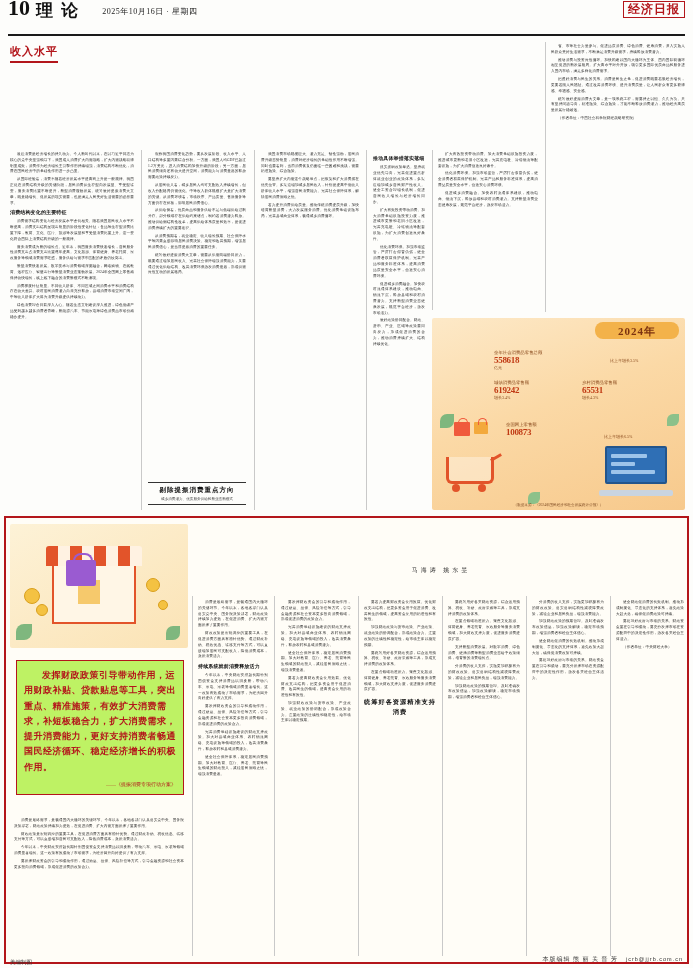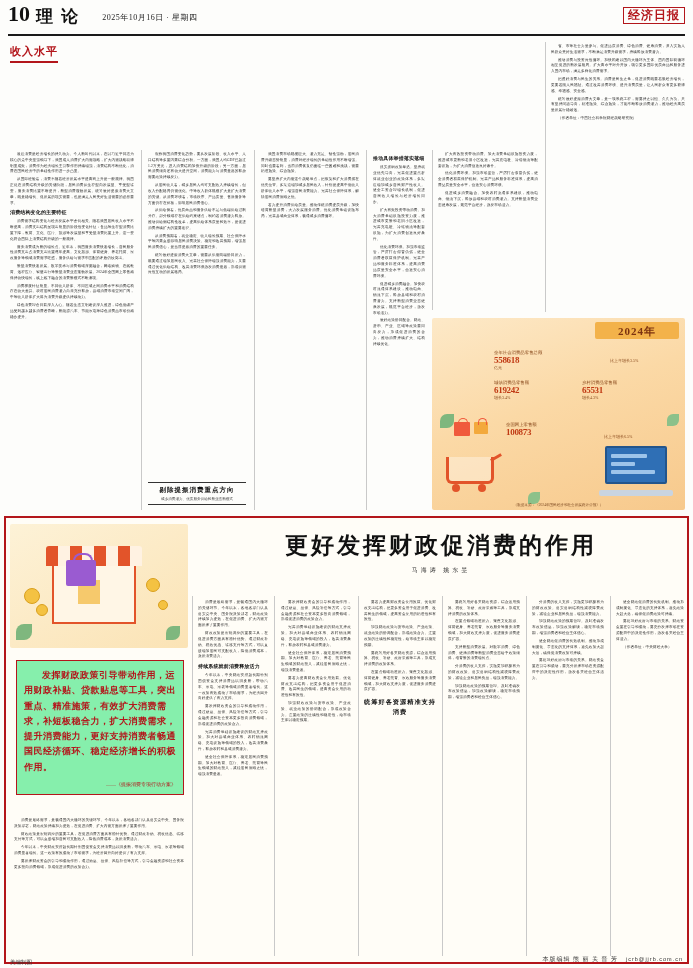--- a/index.html
+++ b/index.html
@@ -17,21 +17,21 @@
   }
 
   
   .masthead {
     position: absolute;
     left: 8px; top: 6px; right: 8px;
     height: 30px;
     border-bottom: 2px solid #1a1a1a;
     display: flex;
     align-items: flex-end;
-    padding-bottom: 9px;
+    padding-bottom: 15px;
   }
   .page-num {
     font-size: 22px;
     font-weight: bold;
     letter-spacing: 0px;
     line-height: 1;
     font-family: "Liberation Serif", serif;
     color: #111;
   }
   .section-name {
@@ -139,21 +139,21 @@
     left: 432px; top: 318px;
     width: 253px; height: 192px;
     background: linear-gradient(160deg,#fde9c8 0%, #fbd9a6 45%, #f7c98c 100%);
     border-radius: 2px;
     overflow: hidden;
   }
   .info .ribbon {
     position: absolute; right: 6px; top: 4px;
     width: 84px; height: 17px;
     background: #f3b24a;
-    border-radius: 2px;
+    border-radius: 8px;
   }
   .info .ribbon span {
     position: absolute; left: 0; right: 0; top: 2px;
     text-align: center;
     font-size: 11px; font-weight: bold; color: #7d3310;
     letter-spacing: 1px;
   }
   .stat {
     position: absolute;
     color: #7a2f0d;
@@ -296,21 +296,21 @@
   }
   .coin {
     position: absolute; border-radius: 50%;
     background: #f4c242; border: 1.5px solid #d9a01e;
   }
   .feature-pull {
     position: absolute;
     left: 10px; top: 142px;
     width: 168px;
     border: 1px solid #b3161b;
-    background: #86efac;
+    background: #bef264;
     padding: 7px 7px;
   }
   .feature-pull .qt {
     font-size: 9px;
     line-height: 1.7;
     color: #b3161b;
     font-weight: bold;
     text-indent: 18px;
     letter-spacing: 0.5px;
   }
@@ -481,21 +481,20 @@
       </div>
       <div class="shop-bag"></div>
       <div class="coin" style="left:14px; top:64px; width:16px; height:16px;"></div>
       <div class="coin" style="left:26px; top:80px; width:12px; height:12px;"></div>
       <div class="coin" style="left:136px; top:54px; width:14px; height:14px;"></div>
       <div class="coin" style="left:148px; top:76px; width:10px; height:10px;"></div>
       <div class="leaf" style="left:6px; top:100px; width:16px; height:16px;"></div>
       <div class="leaf" style="right:8px; top:102px; width:14px; height:14px;"></div>
     </div>
 
-    <div class="feature-headline">更好发挥财政促消费的作用</div>
     <div class="byline">马海涛    姚东旻</div>
 
     <div class="feature-pull">
       <div class="qt">发挥财政政策引导带动作用，运用财政补贴、贷款贴息等工具，突出重点、精准施策，有效扩大消费需求，补短板稳合力，扩大消费需求，提升消费能力，更好支持消费者畅通国民经济循环、稳定经济增长的积极作用。</div>
       <div class="src">——《提振消费专项行动方案》</div>
     </div>
 
     <div class="vrule" style="left:186px; top:78px; height:360px;"></div>
     <div class="vrule" style="left:268px; top:78px; height:360px;"></div>
     <div class="vrule" style="left:352px; top:78px; height:360px;"></div>

